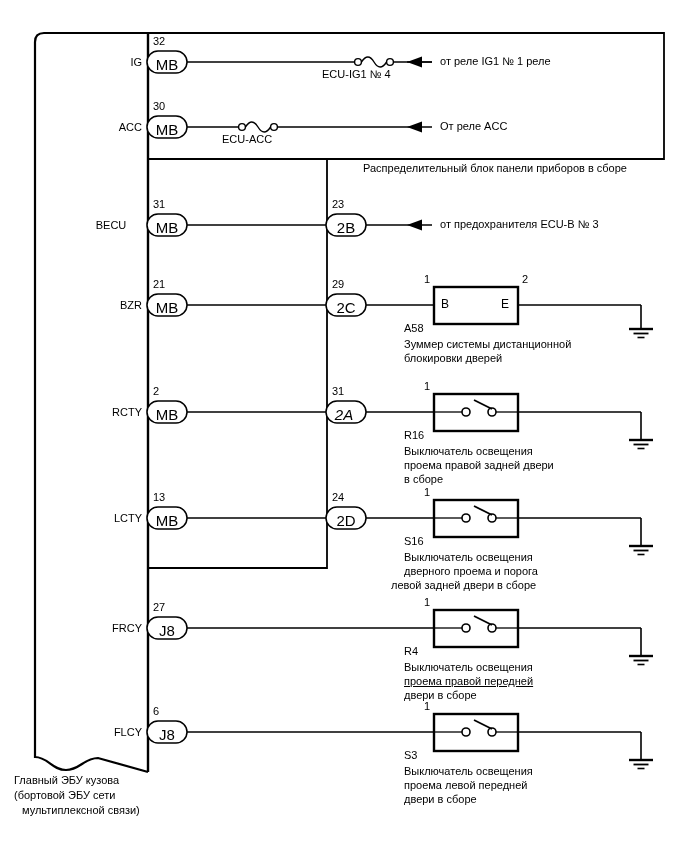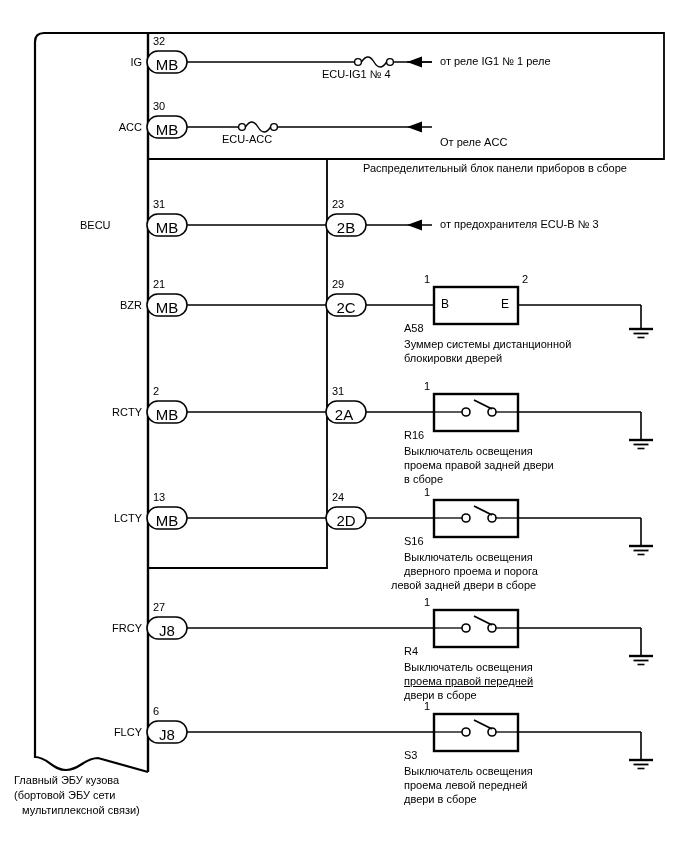--- a/index.html
+++ b/index.html
@@ -177,21 +177,21 @@
       <line x1="629" y1="760" x2="653" y2="760" stroke-width="2.4"></line>
       <line x1="633.5" y1="764.5" x2="648.5" y2="764.5" stroke-width="1.8"></line>
       <line x1="637.5" y1="768.5" x2="644.5" y2="768.5" stroke-width="1.6"></line>
     </g>
   </g>
 
 </svg>
 
 <div class="txt" style="left:80px;top:56px;width:62px;text-align:right;">IG</div>
 <div class="txt" style="left:80px;top:121px;width:62px;text-align:right;">ACC</div>
-<div class="txt" style="left:80px;top:219px;width:62px;text-align:left;">BECU</div>
+<div class="txt" style="left:80px;top:219px;width:62px;text-align:center;">BECU</div>
 <div class="txt" style="left:80px;top:299px;width:62px;text-align:right;">BZR</div>
 <div class="txt" style="left:80px;top:406px;width:62px;text-align:right;">RCTY</div>
 <div class="txt" style="left:80px;top:512px;width:62px;text-align:right;">LCTY</div>
 <div class="txt" style="left:80px;top:622px;width:62px;text-align:right;">FRCY</div>
 <div class="txt" style="left:80px;top:726px;width:62px;text-align:right;">FLCY</div>
 
 <div class="pin" style="left:153px;top:35px;">32</div>
 <div class="pin" style="left:153px;top:100px;">30</div>
 <div class="pin" style="left:153px;top:198px;">31</div>
 <div class="pin" style="left:153px;top:278px;">21</div>
@@ -209,28 +209,28 @@
 <div class="conn-label" style="left:147px;top:622px;width:40px;">J8</div>
 <div class="conn-label" style="left:147px;top:726px;width:40px;">J8</div>
 
 <div class="pin" style="left:332px;top:198px;">23</div>
 <div class="pin" style="left:332px;top:278px;">29</div>
 <div class="pin" style="left:332px;top:385px;">31</div>
 <div class="pin" style="left:332px;top:491px;">24</div>
 
 <div class="conn-label" style="left:326px;top:219px;width:40px;">2B</div>
 <div class="conn-label" style="left:326px;top:299px;width:40px;">2C</div>
-<div class="conn-label" style="left:326px;top:406px;width:36px;">2A</div>
+<div class="conn-label" style="left:326px;top:406px;width:36px;font-style:italic;">2A</div>
 <div class="conn-label" style="left:326px;top:512px;width:40px;">2D</div>
 
 <div class="txt" style="left:322px;top:68px;">ECU-IG1 № 4</div>
 <div class="txt" style="left:222px;top:133px;">ECU-ACC</div>
 
 <div class="txt" style="left:440px;top:55px;">от реле IG1 № 1 реле</div>
-<div class="txt" style="left:440px;top:120px;margin-top:16px;">От реле ACC</div>
+<div class="txt" style="left:440px;top:120px;">От реле ACC</div>
 <div class="txt" style="left:440px;top:218px;">от предохранителя ECU-B № 3</div>
 
 <div class="txt" style="left:363px;top:162px;">Распределительный блок панели приборов в сборе</div>
 
 <div class="txt" style="left:424px;top:273px;">1</div>
 <div class="txt" style="left:522px;top:273px;">2</div>
 <div class="txt" style="left:441px;top:298px;font-size:12px;">B</div>
 <div class="txt" style="left:501px;top:298px;font-size:12px;">E</div>
 <div class="txt" style="left:404px;top:322px;">A58</div>
 <div class="txt" style="left:404px;top:338px;">Зуммер системы дистанционной</div>

